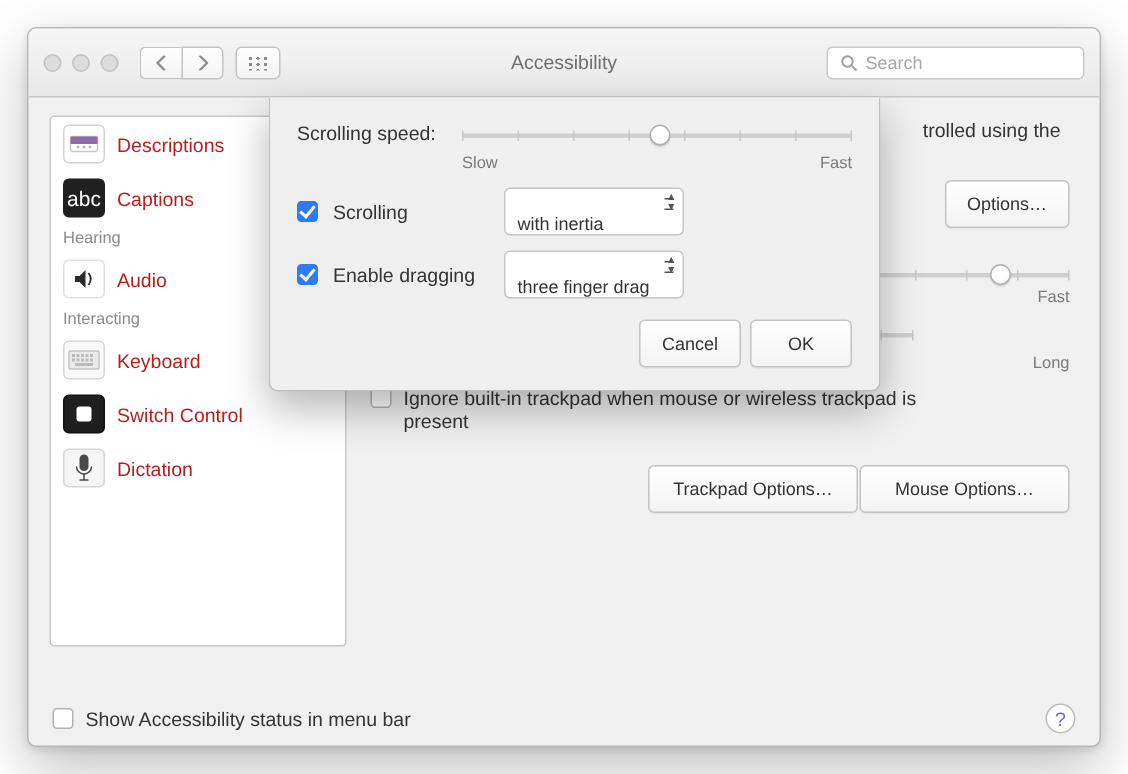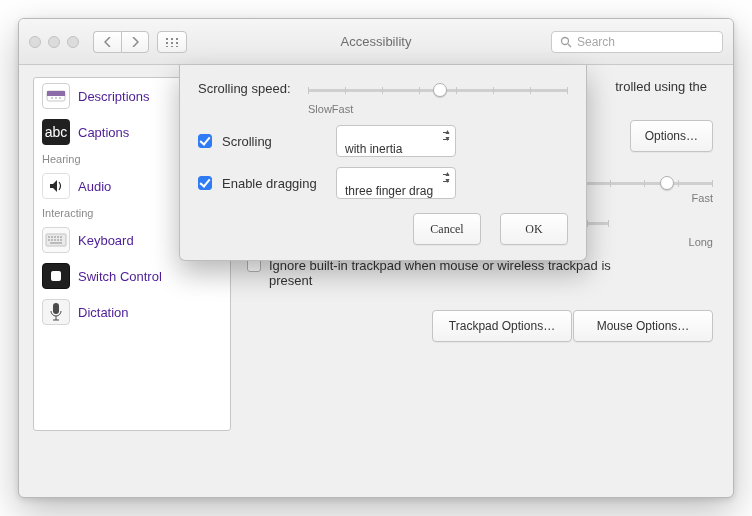--- a/index.html
+++ b/index.html
@@ -97,21 +97,21 @@
     width:28px; height:26px; border-radius:4px; display:flex; align-items:center; justify-content:center;
     font-size:14px;
   }
   .ic-desc { background:#fff; border:1px solid #d0d0d0;}
   .ic-cap { background:#202020; color:#fff; font-size:8px;}
   .ic-audio { background:#fff; border:1px solid #e0e0e0;}
   .ic-kbd { background:#f9f9f9; border:1px solid #d8d8d8;}
   .ic-mt { background:#f7f7f7; border:1px solid #d6d6d6;}
   .ic-sw { background:#1f1f1f; border:1px solid #111;}
   .ic-dict { background:#f5f5f5; border:1px solid #d6d6d6;}
-  .row .lbl { font-size:13px; color:#4c1d95;}
+  .row .lbl { font-size:13px; color:#b91c1c;}
   
   
   .main {
     flex:1; padding:14px 20px 0 16px; position:relative;
   }
   .line { display:flex; align-items:center; gap:8px; margin:10px 0 16px; }
   .chk {
     width:14px; height:14px; border:1px solid #b3b3b3; border-radius:3px; background:#fff;
   }
   .chk.on { background:#2f7bf6; border-color:#2f7bf6; position:relative;}
@@ -166,21 +166,21 @@
   }
   
   
   .sheet {
     position:absolute; left:160px; top:46px; width:408px; height:196px;
     background:#efefef; border:1px solid #bdbdbd; border-top: none;
     border-radius:0 0 6px 6px; box-shadow:0 12px 28px rgba(0,0,0,0.28);
     padding:16px 18px 12px;
   }
   .sheet .srow { display:flex; align-items:center; gap:10px; margin-bottom:10px;}
-  .sheet .actions { display:flex; gap:19px; justify-content:flex-end; margin-top:14px;font-family:Liberation Serif, serif;}
+  .sheet .actions { display:flex; gap:6px; justify-content:flex-end; margin-top:14px;}
   .sheet .slider { width:260px; flex:none;}
   
   svg { display:block; }
 </style>
 </head>
 <body>
 
 <div class="window">
 
   <div class="titlebar">
@@ -356,40 +356,45 @@
         <span style="max-width:360px;">Ignore built-in trackpad when mouse or wireless trackpad is present</span>
       </div>
 
       <div style="display:flex; gap:1px; justify-content:flex-end; margin-top:22px;">
         <span class="btn" style="min-width:140px;">Trackpad Options…</span>
         <span class="btn" style="min-width:140px;">Mouse Options…</span>
       </div>
     </div>
   </div>
 
+  <div class="bottombar">
+    <div class="chk"></div>
+    <span>Show Accessibility status in menu bar</span>
+    <div class="help">?</div>
+  </div>
 
   <div class="sheet">
     <div class="srow" style="align-items:flex-start;">
       <span style="width:102px; text-align:left;">Scrolling speed:</span>
       <div style="display:flex; flex-direction:column;">
       <div class="slider">
         <div class="track"></div>
         <div class="ticks">
               <i></i>
               <i></i>
               <i></i>
               <i></i>
               <i></i>
               <i></i>
               <i></i>
               <i></i>
             </div>
         <div class="knob" style="left:48%;"></div>
       </div>
-      <div style="width:260px; display:flex; font-size:11px; color:#7a7a7a; margin-top:4px;">
+      <div style="width:260px; display:flex; justify-content:space-between; font-size:11px; color:#7a7a7a; margin-top:4px;">
         <span>Slow</span>
         <span>Fast</span>
       </div>
       </div>
     </div>
 
     <div class="srow">
       <div class="chk on"></div>
       <span style="width:104px;">Scrolling</span>
       <div class="dropdown">

